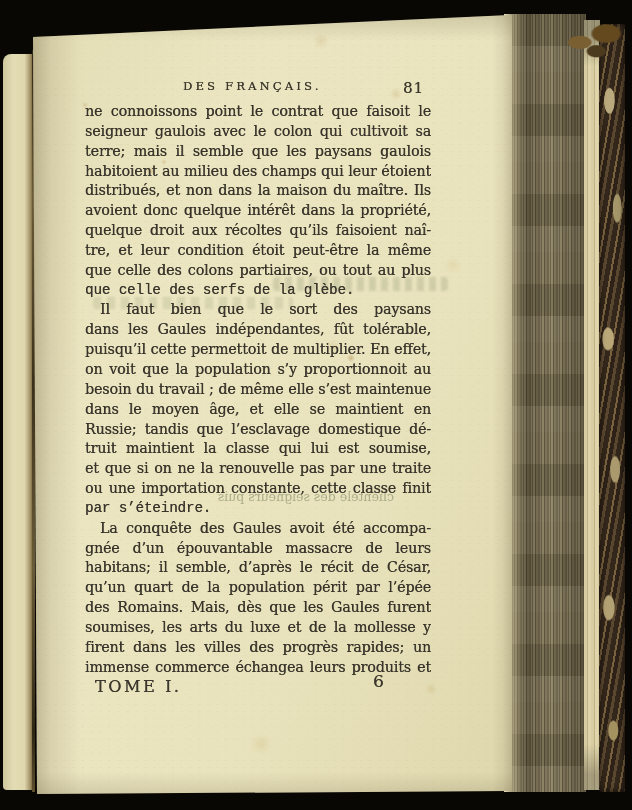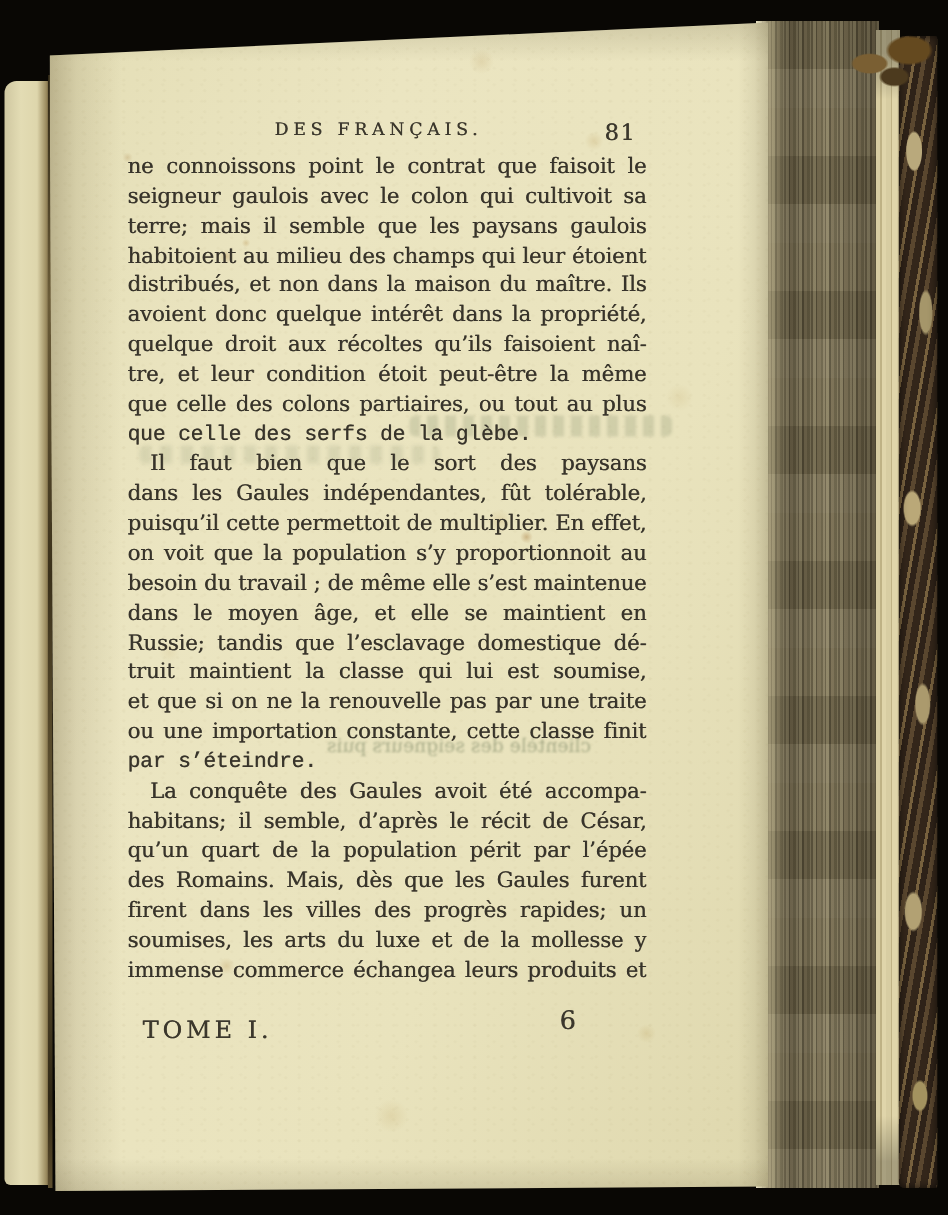--- a/index.html
+++ b/index.html
@@ -188,25 +188,26 @@
       <div class="line j">puisqu’il cette permettoit de multiplier. En effet,</div>
       <div class="line j">on voit que la population s’y proportionnoit au</div>
       <div class="line j">besoin du travail ; de même elle s’est maintenue</div>
       <div class="line j">dans le moyen âge, et elle se maintient en</div>
       <div class="line j">Russie; tandis que l’esclavage domestique dé-</div>
       <div class="line j">truit maintient la classe qui lui est soumise,</div>
       <div class="line j">et que si on ne la renouvelle pas par une traite</div>
       <div class="line j">ou une importation constante, cette classe finit</div>
       <div class="line pend">par s’éteindre.</div>
       <div class="line j indent">La conquête des Gaules avoit été accompa-</div>
+      <div class="line j">gnée d’un épouvantable massacre de leurs</div>
       <div class="line j">habitans; il semble, d’après le récit de César,</div>
       <div class="line j">qu’un quart de la population périt par l’épée</div>
       <div class="line j">des Romains. Mais, dès que les Gaules furent</div>
+      <div class="line j">soumises, les arts du luxe et de la mollesse y</div>
       <div class="line j">firent dans les villes des progrès rapides; un</div>
-      <div class="line j">soumises, les arts du luxe et de la mollesse y</div>
       <div class="line j">immense commerce échangea leurs produits et</div>
     </div>
 
     <div class="footer">
       <span class="volume-label">TOME I.</span>
       <span class="signature-mark">6</span>
     </div>
   </div>
 
 </div>

